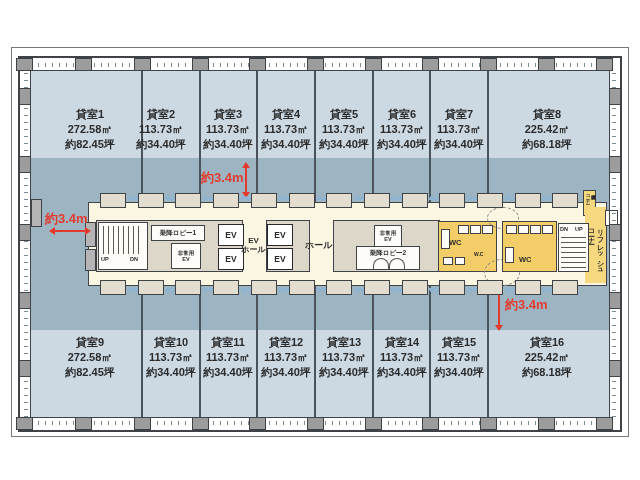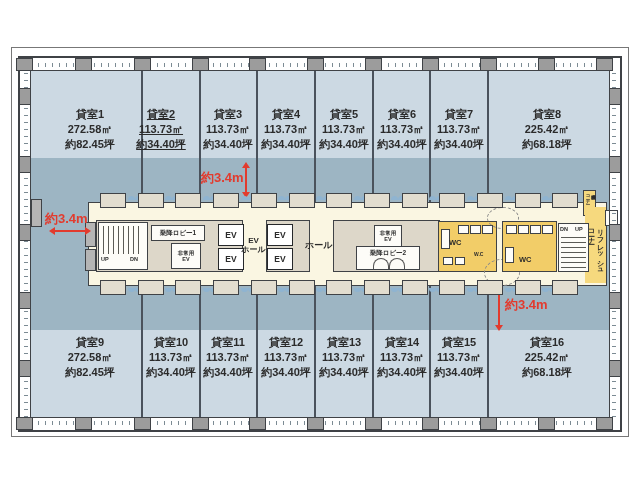--- a/index.html
+++ b/index.html
@@ -74,21 +74,21 @@
   <div class="abs divider" style="left:314px;top:286px;height:131px;"></div>
   <div class="abs divider" style="left:372px;top:286px;height:131px;"></div>
   <div class="abs divider" style="left:429px;top:286px;height:131px;"></div>
   <div class="abs divider" style="left:487px;top:286px;height:131px;"></div>
 
   <div class="abs room-label" style="left:35px;top:107px;width:110px;">
     <span>貸室1</span>
     <span>272.58㎡</span>
     <span>約82.45坪</span>
   </div>
-  <div class="abs room-label" style="left:143px;top:107px;width:36px;text-decoration:underline;">
+  <div class="abs room-label" style="left:143px;top:107px;width:36px;">
     <span>貸室2</span>
     <span>113.73㎡</span>
     <span>約34.40坪</span>
   </div>
   <div class="abs room-label" style="left:200px;top:107px;width:56px;">
     <span>貸室3</span>
     <span>113.73㎡</span>
     <span>約34.40坪</span>
   </div>
   <div class="abs room-label" style="left:258px;top:107px;width:56px;">

